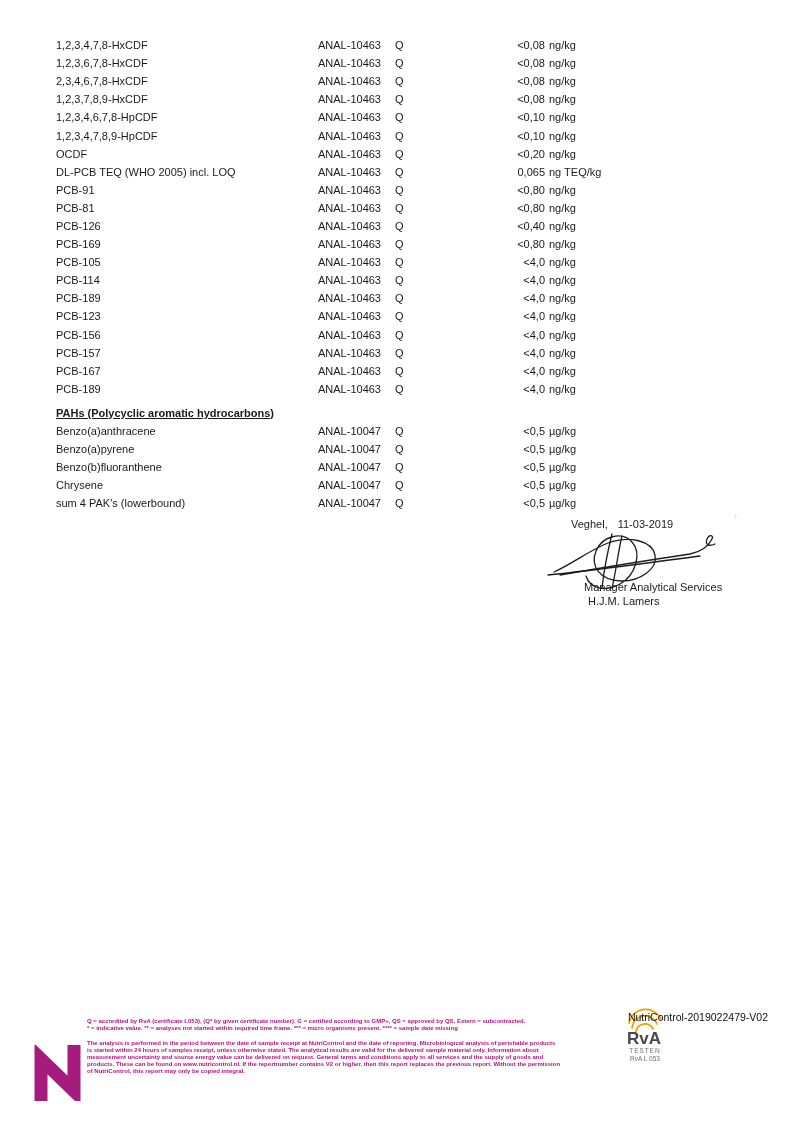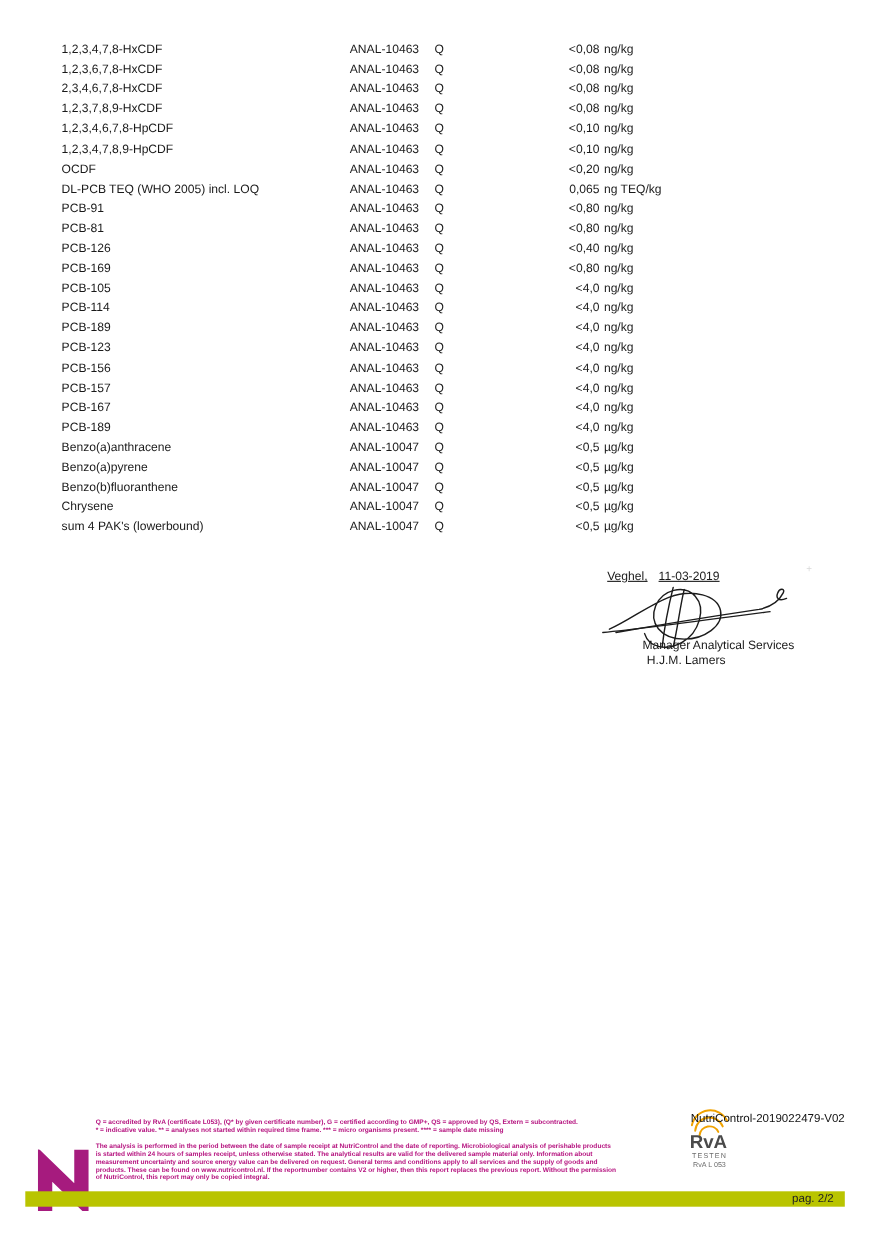--- a/index.html
+++ b/index.html
@@ -29,22 +29,22 @@
   .t-section-header{
     margin-top:6px;
     height:18px;
     display:flex;align-items:center;
     font-weight:bold;
     text-decoration:underline;
     white-space:nowrap;
   }
   
   .sig-place-date{
-    position:absolute;left:552px;top:518px;
-    font-size:11px;white-space:nowrap;text-decoration:underline;
+    position:absolute;left:571px;top:518px;
+    font-size:11px;white-space:nowrap;
   }
   .sig-place-date .date{margin-left:10px;}
   .sig-svg{position:absolute;left:540px;top:526px;}
   .sig-role{position:absolute;left:584px;top:581px;font-size:11px;white-space:nowrap;}
   .sig-name{position:absolute;left:556px;top:595px;font-size:11px;white-space:nowrap;margin-left:32px;}
   .faint-mark{
     position:absolute;left:733px;top:512px;
     font-size:9px;color:#b9b9b9;opacity:.55;
   }
   
@@ -214,20 +214,21 @@
         <span class="cell-value">&lt;4,0</span>
         <span class="cell-unit">ng/kg</span>
       </div>
       <div class="t-row">
         <span class="cell-param">PCB-189</span>
         <span class="cell-method">ANAL-10463</span>
         <span class="cell-qual">Q</span>
         <span class="cell-value">&lt;4,0</span>
         <span class="cell-unit">ng/kg</span>
       </div>
+      <div class="t-section-header">PAHs (Polycyclic aromatic hydrocarbons)</div>
       <div class="t-row">
         <span class="cell-param">Benzo(a)anthracene</span>
         <span class="cell-method">ANAL-10047</span>
         <span class="cell-qual">Q</span>
         <span class="cell-value">&lt;0,5</span>
         <span class="cell-unit">µg/kg</span>
       </div>
       <div class="t-row">
         <span class="cell-param">Benzo(a)pyrene</span>
         <span class="cell-method">ANAL-10047</span>
@@ -299,17 +300,14 @@
       <path d="M20,20 A13,13 0 0 1 45,16"></path>
       <path d="M17,15 A17,17 0 0 1 49,11"></path>
     </g>
     <text x="32" y="36" text-anchor="middle" font-family="Liberation Sans, sans-serif" font-size="17" font-weight="bold" fill="#4a4a4a" id="rva-monogram">RvA</text>
     <text x="33" y="45" text-anchor="middle" font-family="Liberation Sans, sans-serif" font-size="6.5" letter-spacing="1" fill="#6d6d6d" id="rva-line1">TESTEN</text>
     <text x="33" y="53" text-anchor="middle" font-family="Liberation Sans, sans-serif" font-size="6.5" fill="#6d6d6d" id="rva-line2">RvA L 053</text>
   </svg>
 
   <div class="report-number">NutriControl-2019022479-V02</div>
 
-  <div class="green-bar">
-    <span class="page-label">pag. 2/2</span>
-  </div>
 
 </div>
 
 </body></html>

